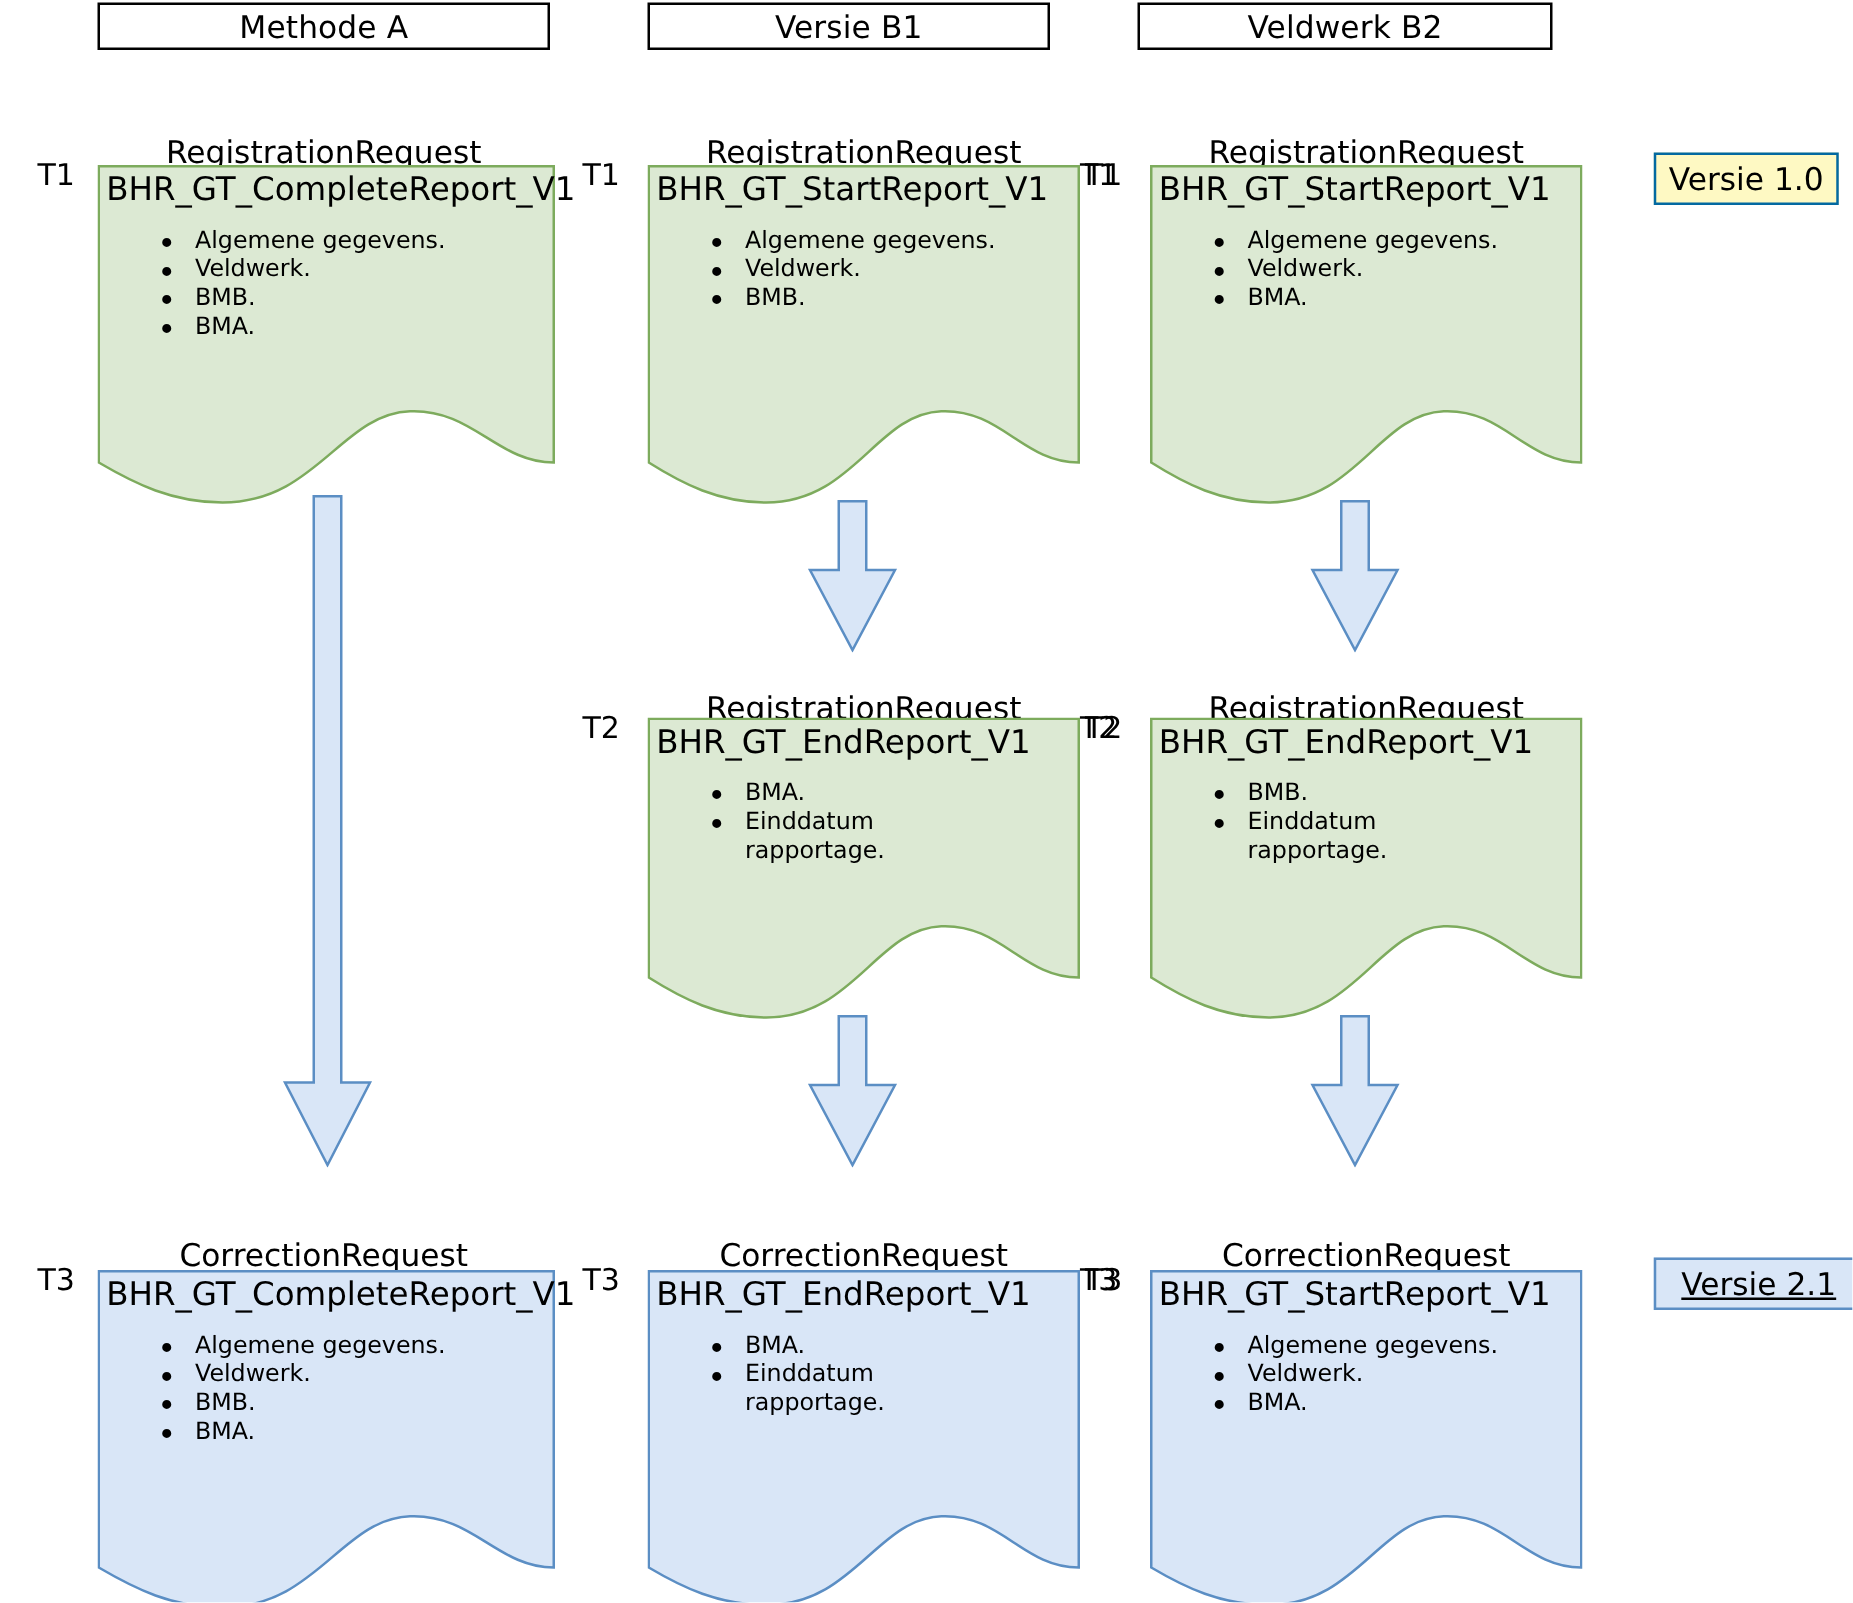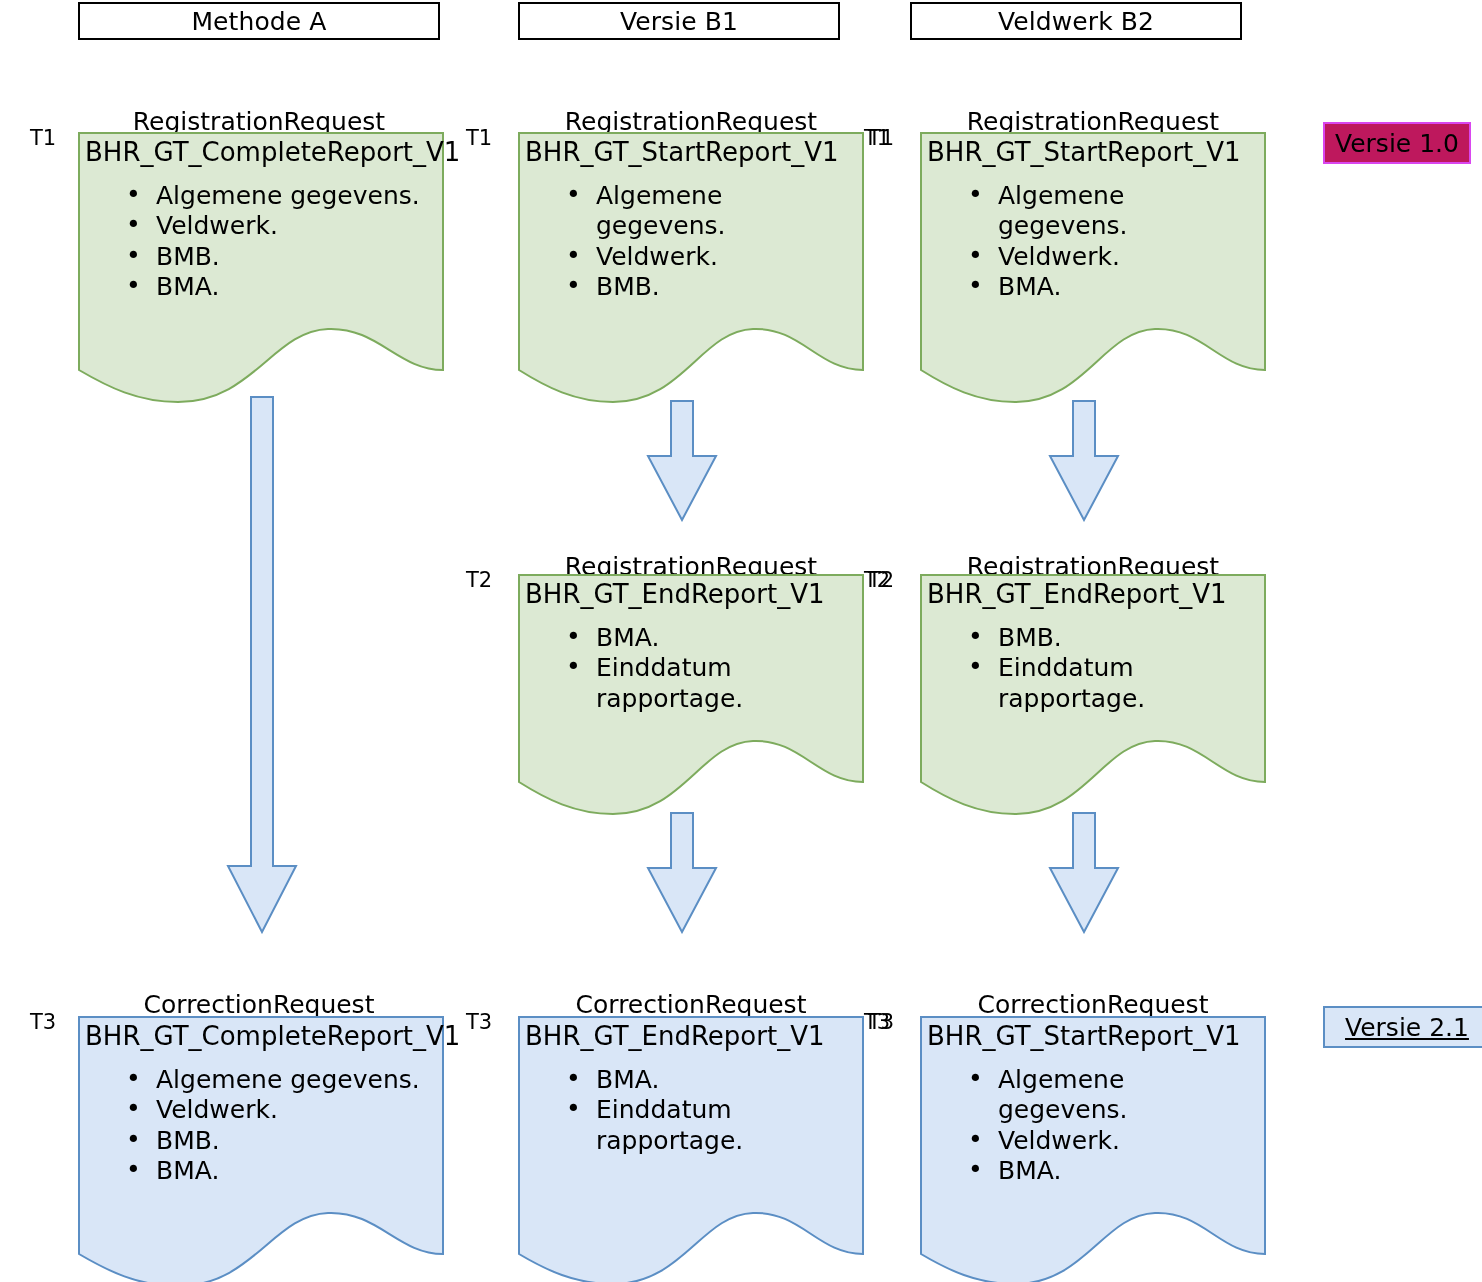--- a/index.html
+++ b/index.html
@@ -67,37 +67,37 @@
     white-space: nowrap;
     margin: 0 0 0 1px;
   }
   .doc-list {
     margin: 14px 0 0 0;
     padding: 0 0 0 72px;
     list-style: none;
   }
   .doc-list li {
     position: relative;
-    font-size: 25px;
+    font-size: 19px;
     line-height: 1.22;
     padding-left: 0;
   }
   .doc-list li::before {
     content: "\2022";
     position: absolute;
     left: -30px;
     top: -1px;
     font-size: 25px;
     line-height: 1.22;
   }
 
   
   .t-label {
     position: absolute;
-    font-size: 21px;
+    font-size: 24px;
     line-height: 1;
     white-space: nowrap;
   }
 
   
   .arrow {
     position: absolute;
   }
 
   
@@ -105,22 +105,22 @@
     position: absolute;
     box-sizing: border-box;
     display: flex;
     align-items: center;
     justify-content: center;
     font-size: 25px;
     line-height: 1;
     white-space: nowrap;
   }
   .version-badge.green {
-    background: #be185d;
-    border: 2px solid #d946ef;
+    background: #fef9c3;
+    border: 2px solid #0369a1;
   }
   .version-badge.blue {
     background: #D9E6F7;
     border: 2px solid #5B8EC4;
   }
 </style>
 </head>
 <body>
 
 <div id="canvas">

